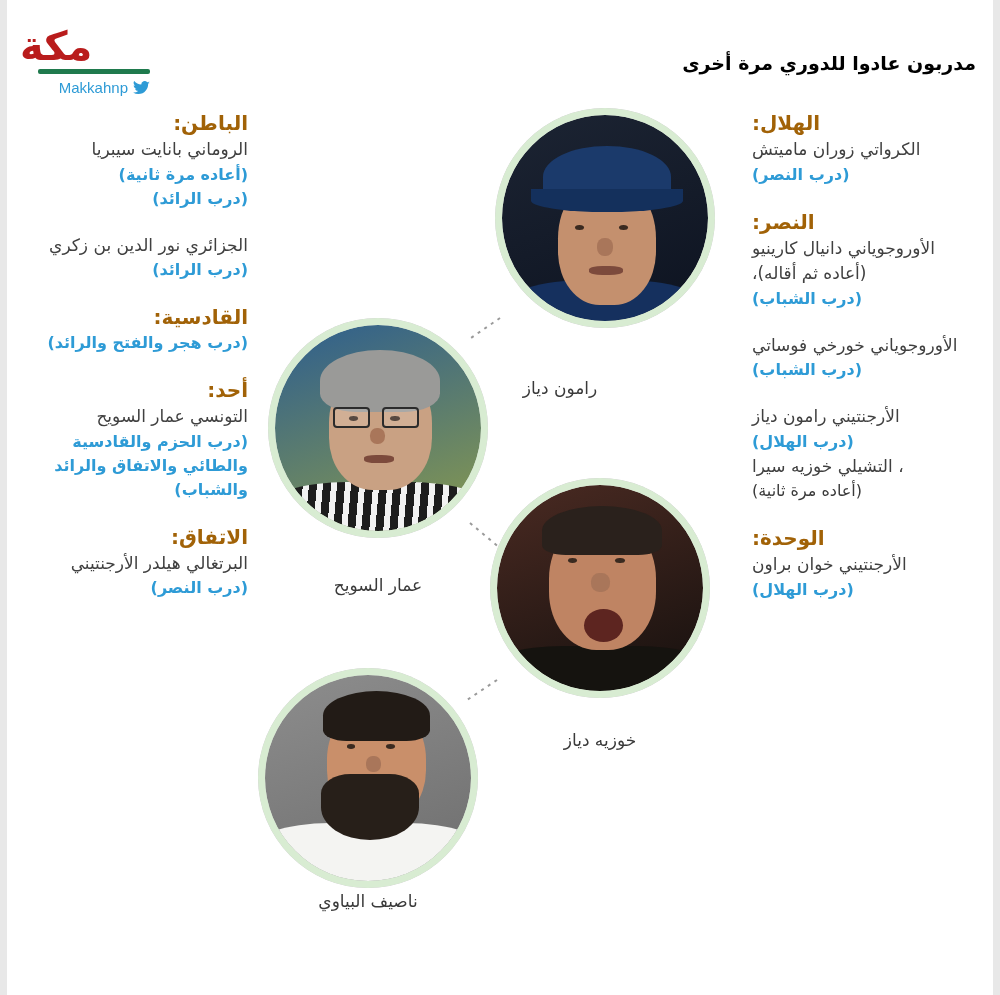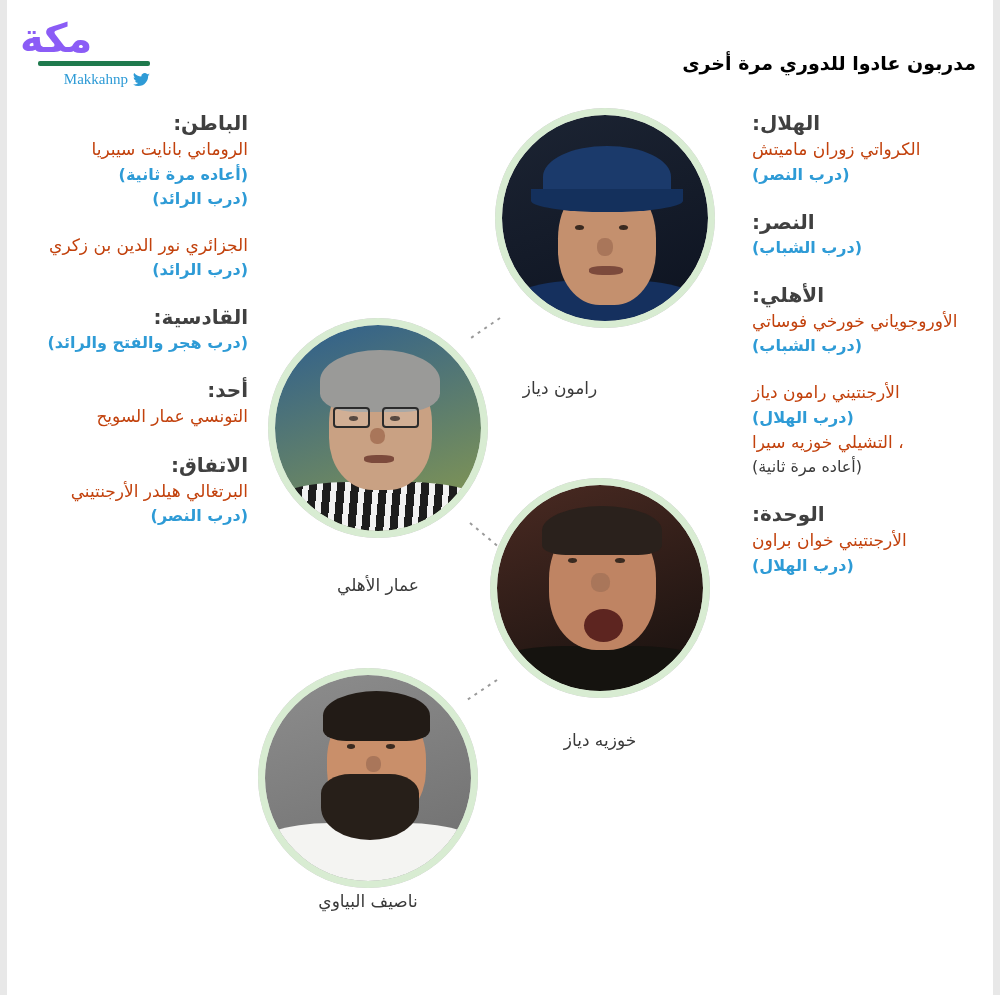--- a/index.html
+++ b/index.html
@@ -19,36 +19,37 @@
   .logo-wrap {
     position: absolute;
     top: 18px; left: 20px;
     width: 130px;
     text-align: left;
   }
   .logo-mark {
     font-family: "DejaVu Sans", sans-serif;
     font-size: 40px;
     font-weight: bold;
-    color: #8b5cf6;
+    color: #b91c1c;
     line-height: 1;
     letter-spacing: -1px;
     direction: rtl;
+    margin-top: 8px;
   }
   .logo-bar {
     width: 112px; height: 5px;
     background: #1f7a4d;
     margin-top: 3px;
     border-radius: 2px;
   }
   .logo-handle {
     margin-top: 5px;
     font-size: 15px;
     color: #2e9bd6;
-    font-family: Liberation Serif, serif;
+    font-family: Liberation Sans, sans-serif;
     display: flex;
     align-items: center;
     gap: 5px;
   }
   .tw-bird { width: 17px; height: 14px; display:inline-block; }
 
   .headline {
     position: absolute;
     top: 52px;
     right: 24px;
@@ -79,26 +80,26 @@
     direction: rtl;
     text-align: left;
   }
   .col.right { right: 18px; }
   .col.left  { left: 18px; right: auto; text-align: right; }
 
   .entry { margin-bottom: 22px; }
   .entry .club {
     font-size: 20px;
     font-weight: bold;
-    color: #404040;
+    color: #a16207;
     line-height: 1.35;
   }
   .entry .coach {
     font-size: 17px;
-    color: #c2410c;
+    color: #404040;
     line-height: 1.5;
   }
   .entry .note {
     font-size: 16px;
     color: #2e9bd6;
     font-weight: bold;
     line-height: 1.5;
   }
   .entry .note-dark {
     font-size: 16px;
@@ -236,25 +237,25 @@
   <div class="col right">
 
     <div class="entry">
       <div class="club">الهلال:</div>
       <div class="coach">الكرواتي زوران ماميتش</div>
       <div class="note">(درب النصر)</div>
     </div>
 
     <div class="entry">
       <div class="club">النصر:</div>
+      <div class="coach">الأوروجوياني دانيال كارينيو (أعاده ثم أقاله)،</div>
       <div class="note">(درب الشباب)</div>
     </div>
 
     <div class="entry">
-      <div class="club">الأهلي:</div>
       <div class="coach">الأوروجوياني خورخي فوساتي</div>
       <div class="note">(درب الشباب)</div>
     </div>
 
     <div class="entry">
       <div class="coach">الأرجنتيني رامون دياز</div>
       <div class="note">(درب الهلال)</div>
       <div class="coach">، التشيلي خوزيه سيرا</div>
       <div class="note-dark">(أعاده مرة ثانية)</div>
     </div>
@@ -282,20 +283,21 @@
     </div>
 
     <div class="entry">
       <div class="club">القادسية:</div>
       <div class="note">(درب هجر والفتح والرائد)</div>
     </div>
 
     <div class="entry">
       <div class="club">أحد:</div>
       <div class="coach">التونسي عمار السويح</div>
+      <div class="note">(درب الحزم والقادسية والطائي والاتفاق والرائد والشباب)</div>
     </div>
 
     <div class="entry">
       <div class="club">الاتفاق:</div>
       <div class="coach">البرتغالي هيلدر الأرجنتيني</div>
       <div class="note">(درب النصر)</div>
     </div>
 
   </div>
 
@@ -333,21 +335,21 @@
           <div class="nose" style="left:40%;top:50%;width:15%;height:13%"></div>
           <div class="mouth" style="left:34%;top:72%;width:30%;height:6%"></div>
         </div>
         <div class="ammar-hair"></div>
         <div class="ammar-glass" style="left:28%"></div>
         <div class="ammar-glass" style="left:52%"></div>
       </div>
     </div>
     <div class="ring"></div>
   </div>
-  <div class="caption" id="cap-ammar">عمار الأهلي</div>
+  <div class="caption" id="cap-ammar">عمار السويح</div>
 
   <div class="photo" id="photo-jose">
     <div class="inner">
       <div class="face bg-jose">
         <div class="jose-body"></div>
         <div class="jose-head">
           <div class="eye" style="left:18%;top:30%"></div>
           <div class="eye" style="left:62%;top:30%"></div>
           <div class="nose" style="left:40%;top:42%;width:17%;height:14%"></div>
         </div>

